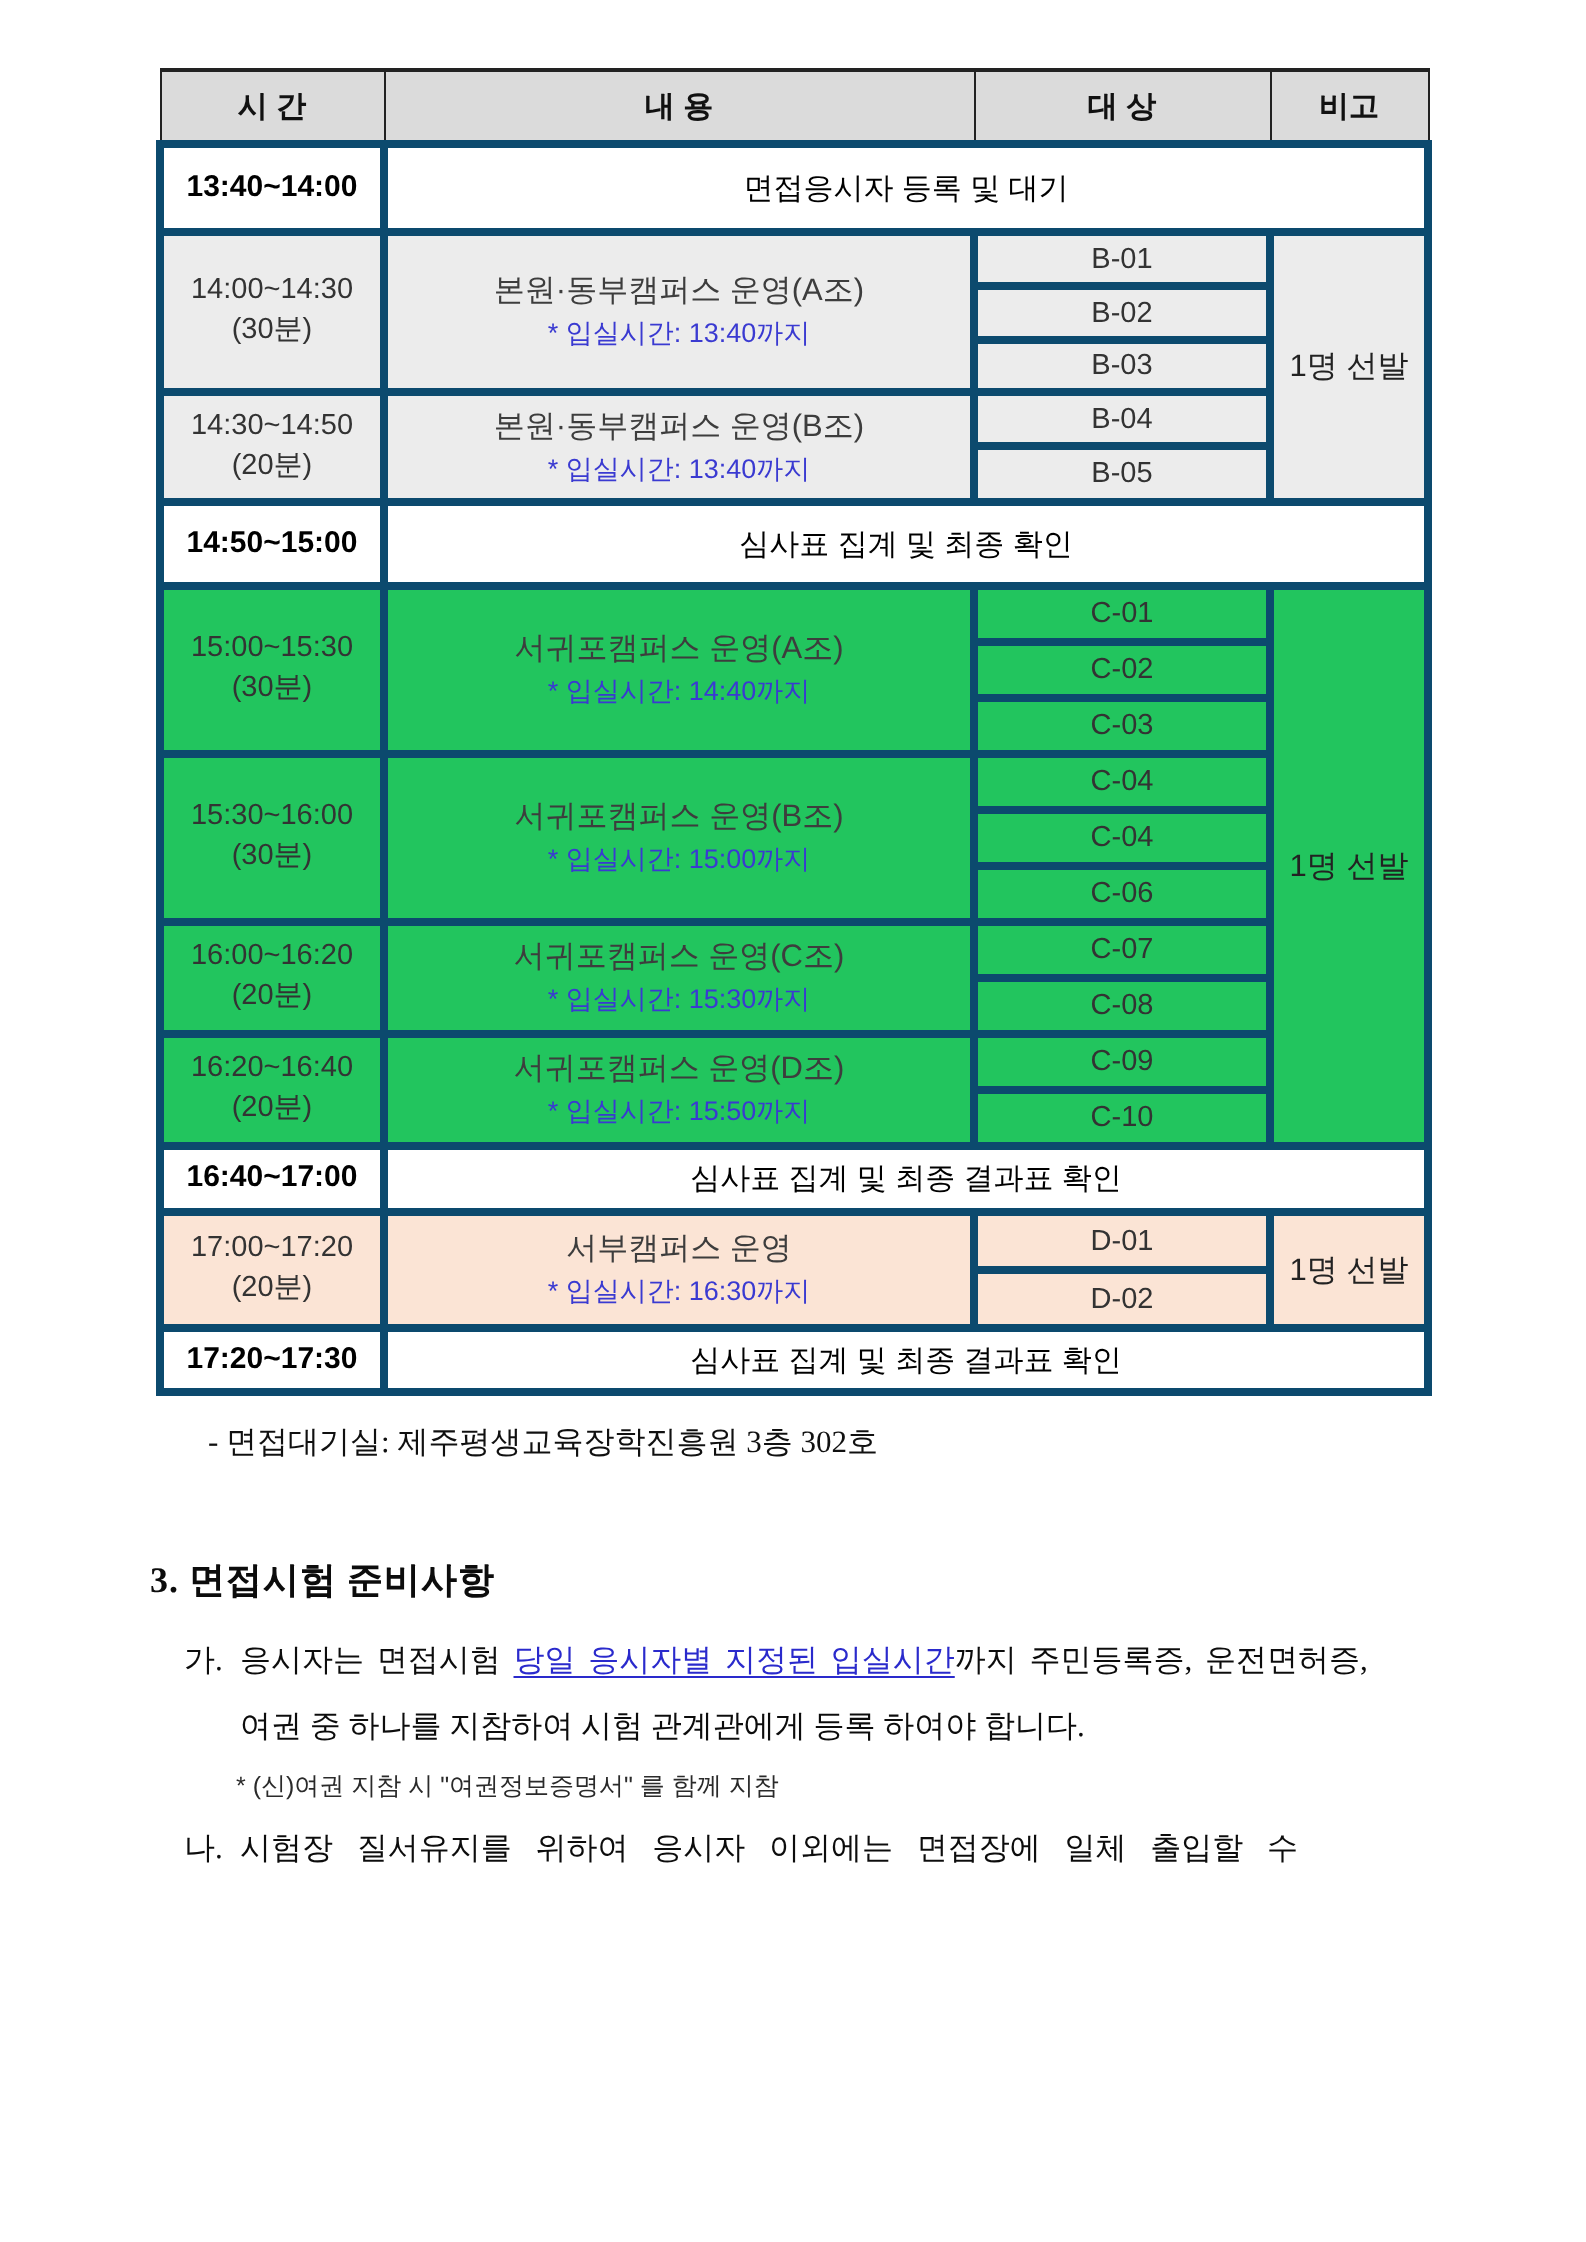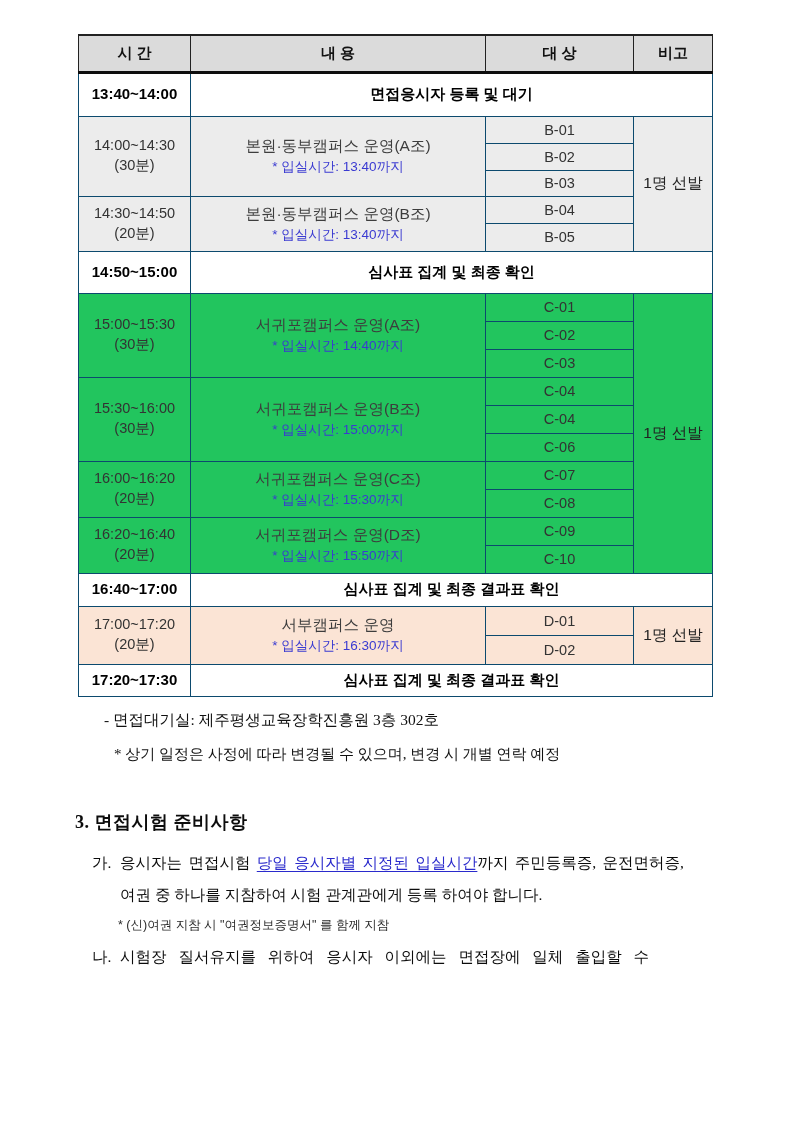--- a/index.html
+++ b/index.html
@@ -14,21 +14,21 @@
   }
   .content { padding: 34px 75px 0 78px; }
 
   
   table.schedule {
     border-collapse: collapse;
     table-layout: fixed;
     width: 634px;
   }
   table.schedule td, table.schedule th {
-    border: 1px solid #0c4a6e;
+    border: 4px solid #0c4a6e;
     text-align: center;
     vertical-align: middle;
     padding: 1px 2px;
     overflow: hidden;
   }
   table.schedule th {
     background: #dbdbdb;
     font-size: 15px;
     font-weight: 700;
     color: #111;
@@ -41,21 +41,21 @@
   td.time   { border-left: none; }
   td.spanc  { border-right: none; }
   td.remark { border-right: none; }
 
   td.time {
     font-size: 14.5px;
     color: #333;
     line-height: 1.35;
   }
   tr.sprow td.time { font-weight: 700; color: #000; font-size: 15px; }
-  td.spanc { font-weight: 700; color: #000; font-size: 15px; }
+  td.spanc { font-weight: 400; color: #000; font-size: 15px; }
 
   .campus { font-size: 15.5px; color: #3d3d3d; line-height: 1.3; margin-bottom: 3px; }
   .bluenote { font-size: 13.5px; color: #3a3ad1; line-height: 1.2; text-align: center; }
   td.target { font-size: 14.5px; color: #333; }
   td.remark { font-size: 15.5px; color: #222; }
 
   tr.gray td   { background: #ececec; }
   tr.yellow td { background: #22c55e; }
   tr.pink td   { background: #fbe4d5; }
   tr.sprow td  { background: #ffffff; }
@@ -255,21 +255,20 @@
 
       <tr class="sprow" style="height:32px">
         <td class="time">17:20~17:30</td>
         <td class="spanc" colspan="3">심사표 집계 및 최종 결과표 확인</td>
       </tr>
     </tbody>
       </table>
 
     <div class="notes">
       <div class="note-waiting">- 면접대기실: 제주평생교육장학진흥원 3층 302호</div>
-      <div class="note-change">* 상기 일정은 사정에 따라 변경될 수 있으며, 변경 시 개별 연락 예정</div>
     </div>
 
     <div class="sec3">
       <div class="sec-heading">3. 면접시험 준비사항</div>
 
       <div class="item item-ga">
         <span class="lbl">가.</span>
         <div class="l1"><span>응시자는 면접시험 </span><span class="link">당일 응시자별 지정된 입실시간</span><span>까지 주민등록증, 운전면허증,</span></div>
         <div class="l2">여권 중 하나를 지참하여 시험 관계관에게 등록 하여야 합니다.</div>
       </div>

